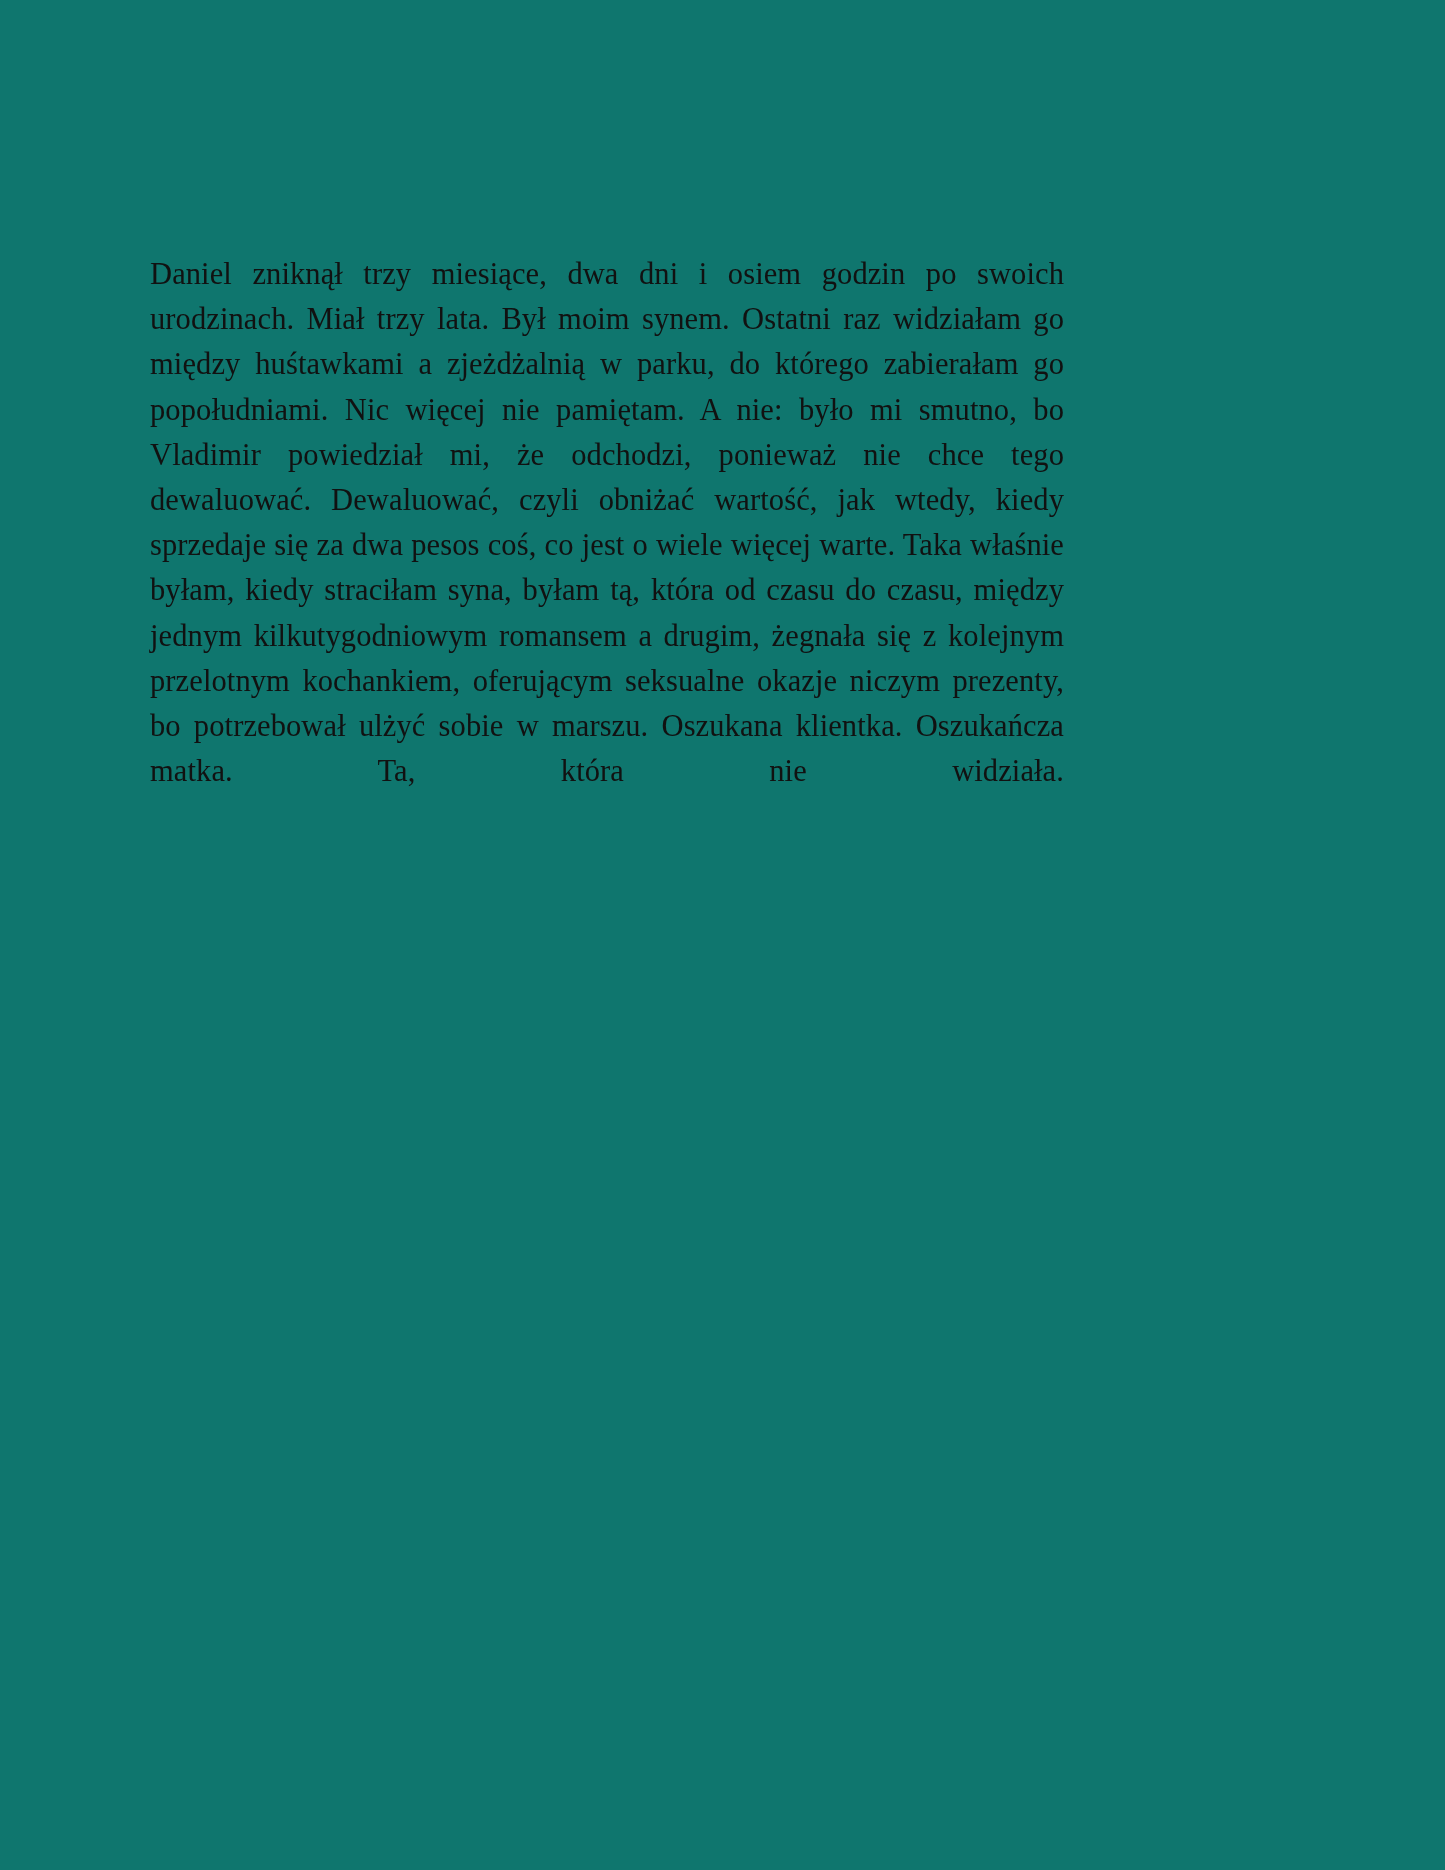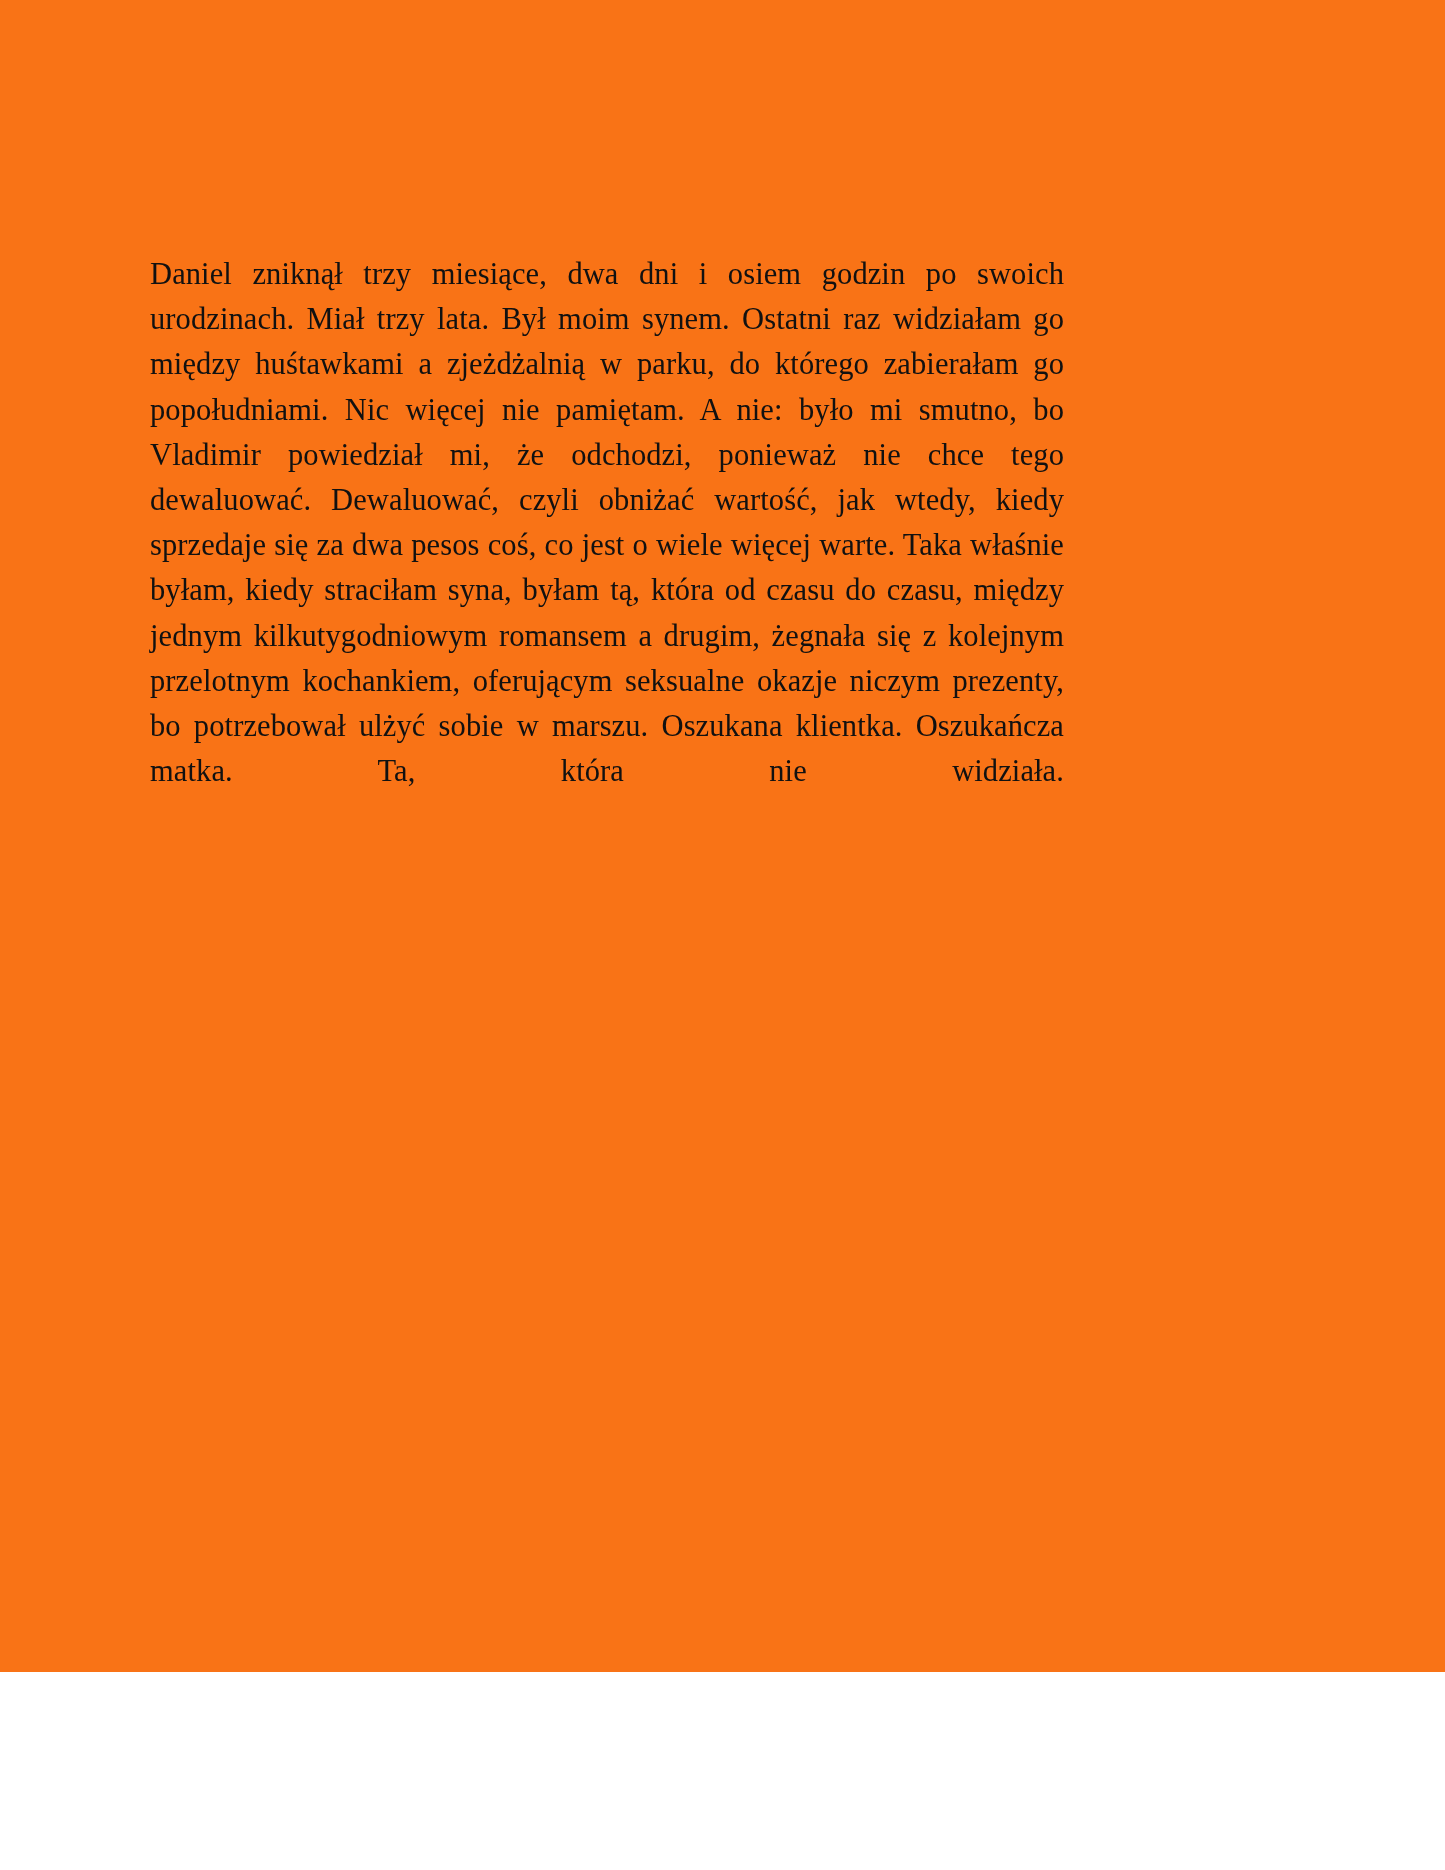--- a/index.html
+++ b/index.html
@@ -11,22 +11,22 @@
     width: 1445px;
     height: 1870px;
     overflow: hidden;
     font-family: "Liberation Serif", "DejaVu Serif", serif;
     color: #111111;
     -webkit-font-smoothing: antialiased;
   }
   .page {
     position: relative;
     width: 1445px;
-    height: 1672px;
-    background: #f97316;
+    height: 1870px;
+    background: #0f766e;
     box-sizing: border-box;
   }
   .text-column {
     position: absolute;
     left: 150px;
     top: 252px;
     width: 914px;
   }
   .body-paragraph {
     margin: 0;

